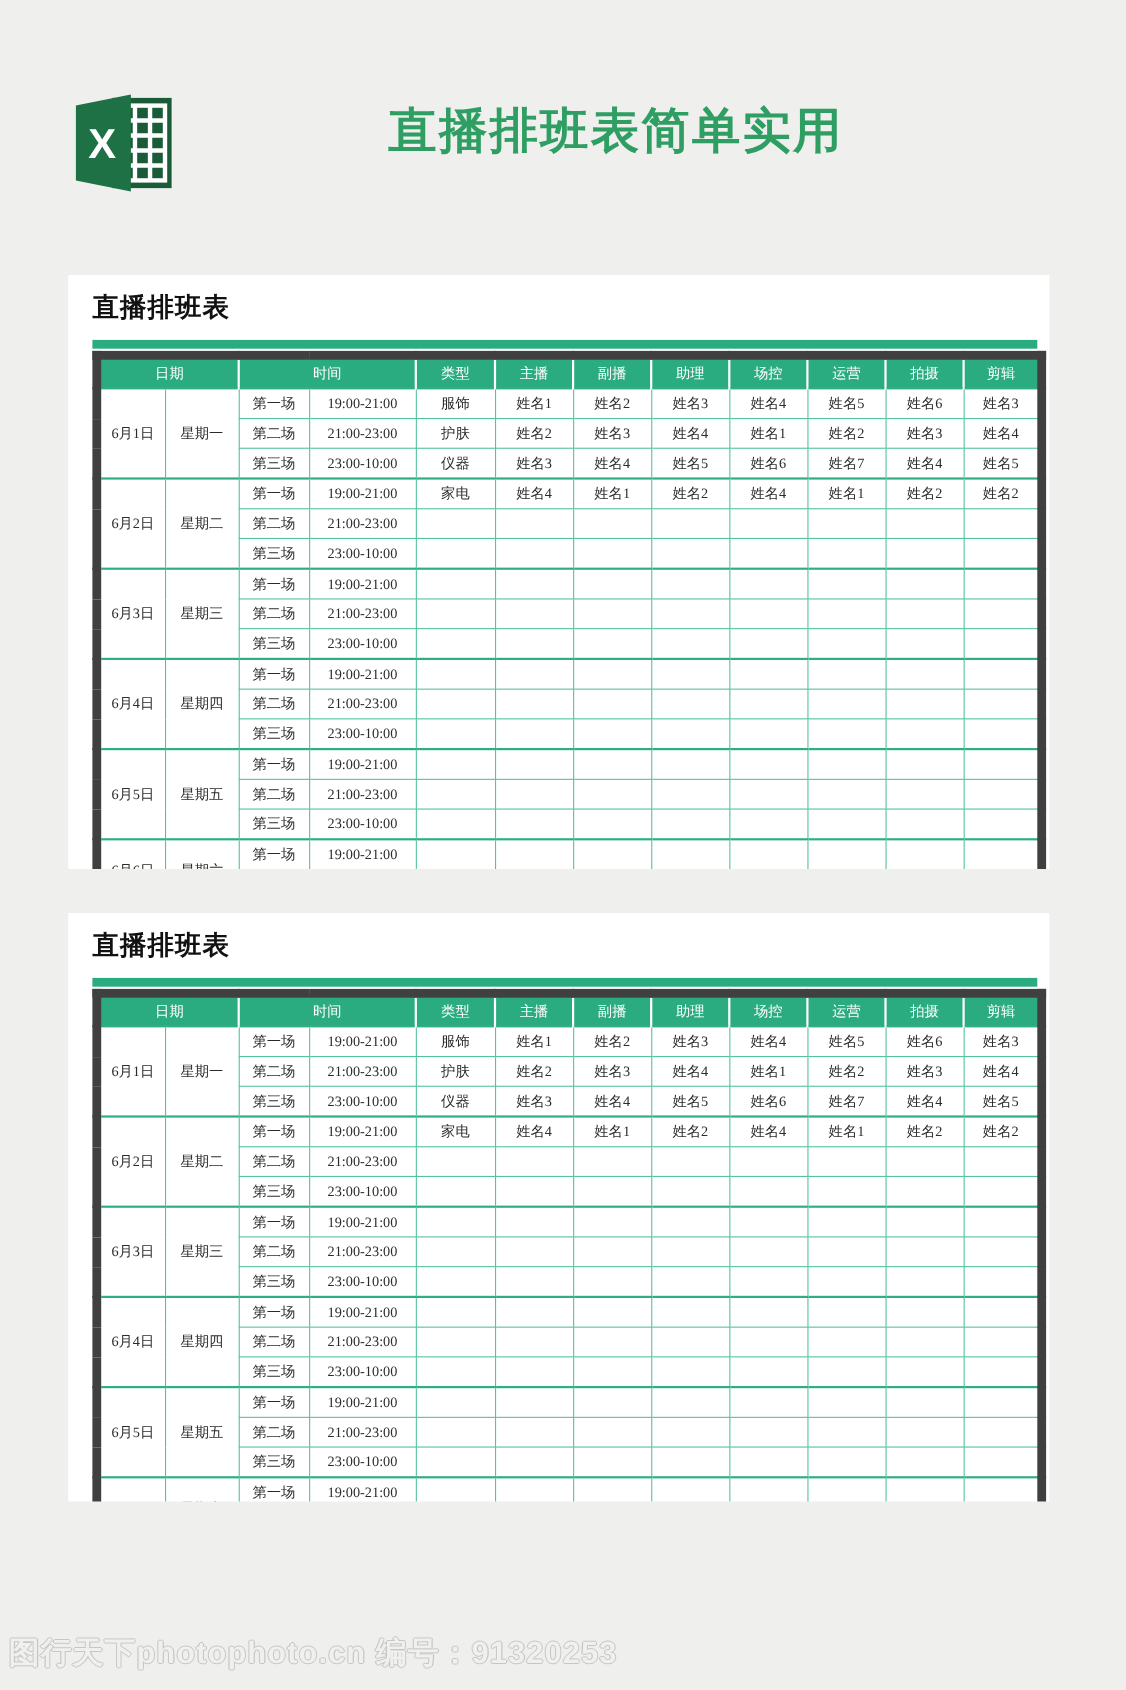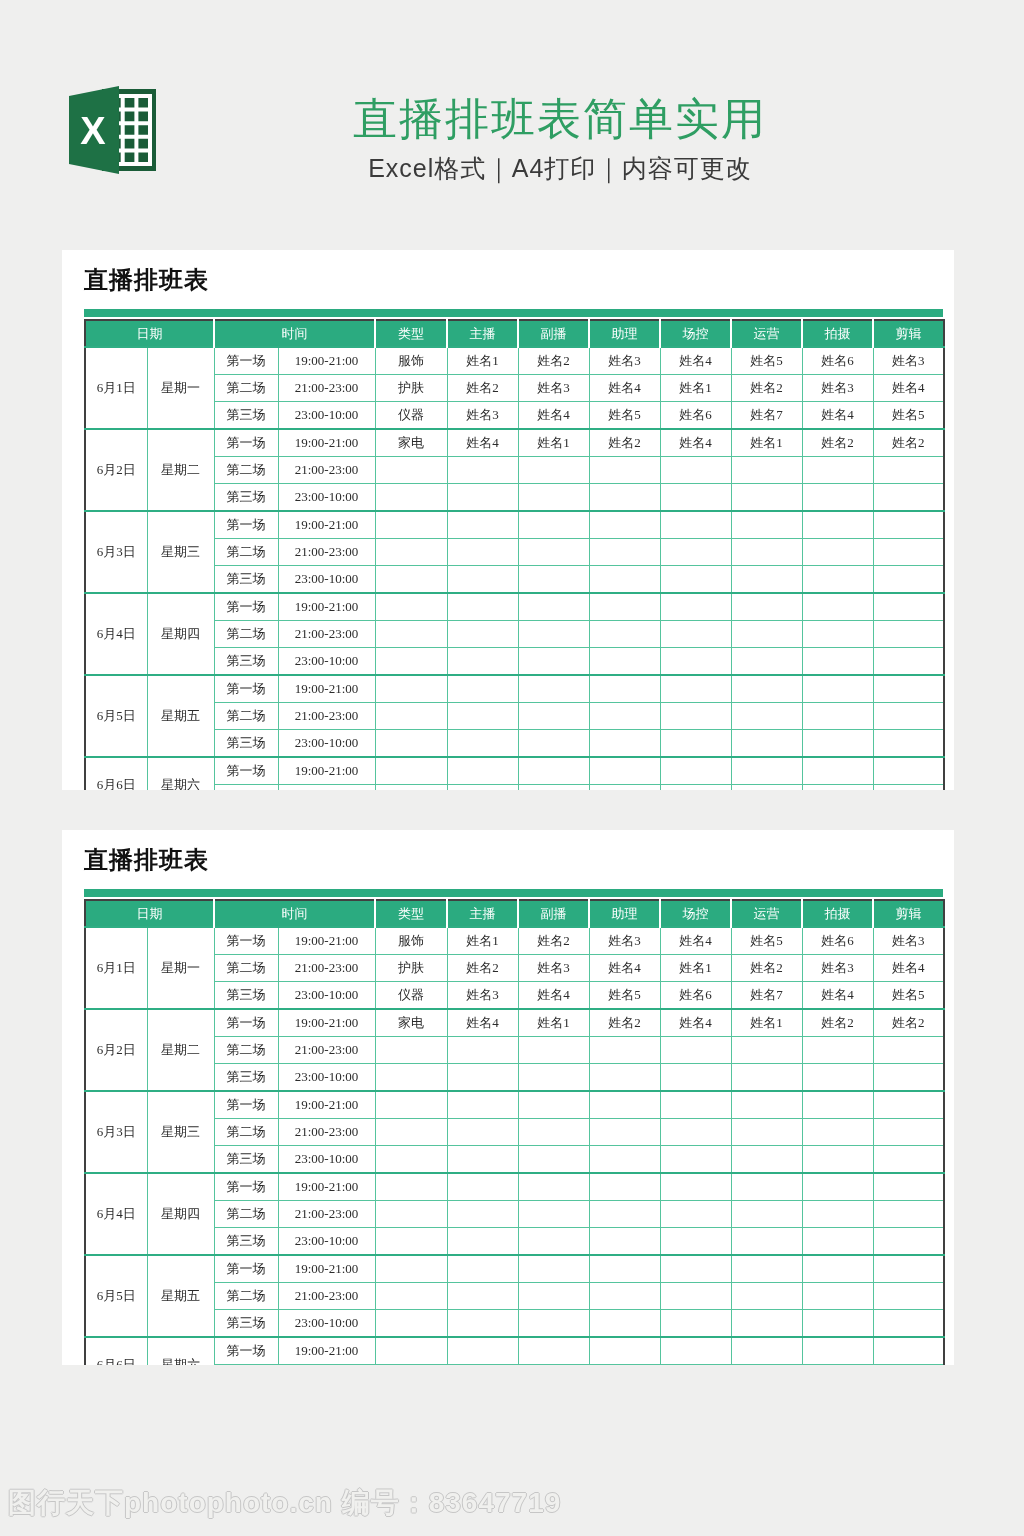--- a/index.html
+++ b/index.html
@@ -7,21 +7,21 @@
     width:1024px;height:1536px;position:relative;
     background:#efefee;
     font-family:"Liberation Sans", sans-serif;
     overflow:hidden;
   }
   
   .page-header{position:absolute;top:0;left:0;width:1024px;height:220px;}
   .excel-logo{position:absolute;left:62px;top:84px;width:100px;height:92px;}
   .main-title{
     position:absolute;left:160px;top:90px;width:800px;text-align:center;
-    font-size:44px;font-weight:normal;color:#2f9e63;letter-spacing:2px;
+    font-size:44px;font-weight:bold;color:#2f9e63;letter-spacing:2px;
   }
   .sub-title{
     position:absolute;left:160px;top:152px;width:800px;text-align:center;
     font-size:25px;font-weight:500;color:#3a3a3a;letter-spacing:1px;
   }
   
   .card{
     position:absolute;left:62px;width:892px;background:#ffffff;
     overflow:hidden;
   }
@@ -29,21 +29,21 @@
   .card-2{top:830px;height:535px;}
   .card-inner{padding:14px 0 0 22px;}
   .card-title{
     font-family:"Liberation Serif","DejaVu Serif",serif;
     font-size:24px;font-weight:bold;color:#111111;
     height:33px;line-height:33px;margin-bottom:12px;letter-spacing:1px;
   }
   .accent-strip{width:859px;height:8px;background:#2bab80;margin-bottom:2px;}
   table.sched{
     border-collapse:collapse;table-layout:fixed;width:859px;
-    border:2px solid #404040;
+    border:8px solid #404040;
   }
   col.c-date{width:62px;} col.c-week{width:67px;}
   col.c-sess{width:64px;} col.c-time{width:97px;}
   col.c-type{width:72px;} col.c-role{width:71px;}
   table.sched thead th{
     background:#2bab80;color:#ffffff;font-weight:normal;
     font-family:"Liberation Serif","DejaVu Serif",serif;
     font-size:13px;height:25px;padding:0;text-align:center;
     border-left:2px solid #ffffff;
   }
@@ -80,21 +80,20 @@
         <line x1="47" y1="39.2" x2="88" y2="39.2"></line>
         <line x1="47" y1="52.8" x2="88" y2="52.8"></line>
         <line x1="47" y1="66.4" x2="88" y2="66.4"></line>
       </g>
 
       <polygon points="7,12 57,2 57,90 7,80" fill="#1e7145"></polygon>
       <text x="31" y="60" text-anchor="middle" font-family="Liberation Sans, sans-serif" font-size="38" font-weight="bold" fill="#ffffff">X</text>
     </svg>
   </div>
   <div class="main-title">直播排班表简单实用</div>
-  <div class="sub-title">Excel格式｜A4打印｜内容可更改</div>
 </div>
 
 <div class="card card-1">
   <div class="card-inner">
     <div class="card-title">直播排班表</div>
     <div class="accent-strip"></div>
     <table class="sched">
       <colgroup>
         <col class="c-date">
           <col class="c-week">
@@ -593,13 +592,13 @@
             <td></td>
             <td></td>
             <td></td>
             <td></td>
           </tr>
         </tbody>
     </table>
   </div>
 </div>
 
-<div class="watermark">图行天下photophoto.cn 编号：83647719</div>
+<div class="watermark">图行天下photophoto.cn 编号：91320253</div>
 
 </body></html>

